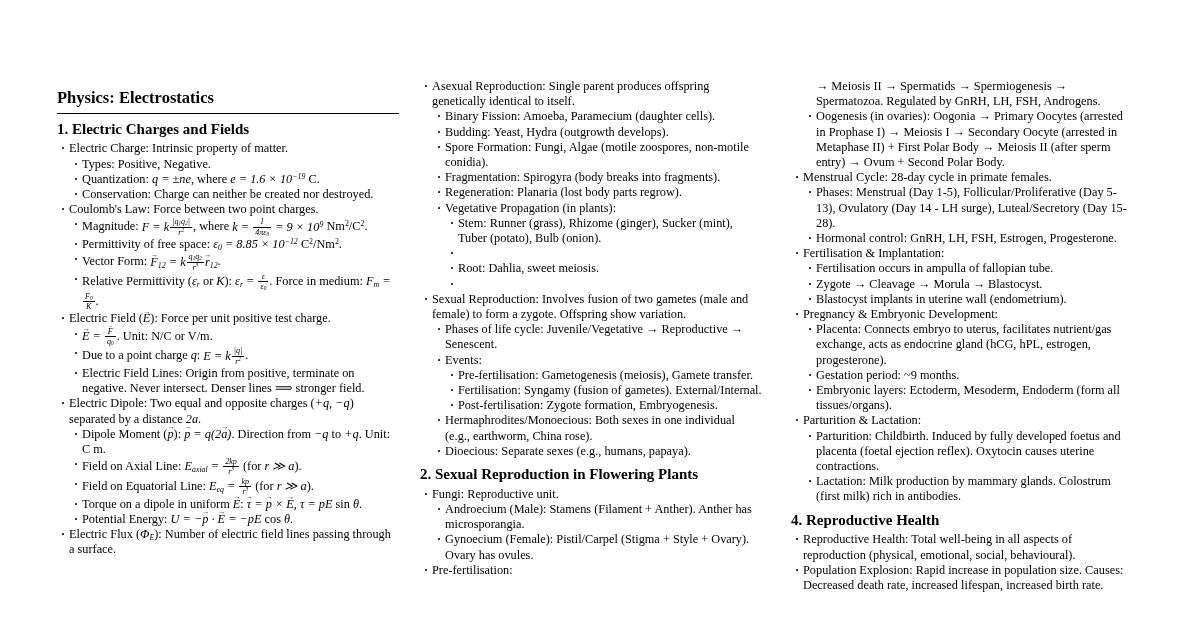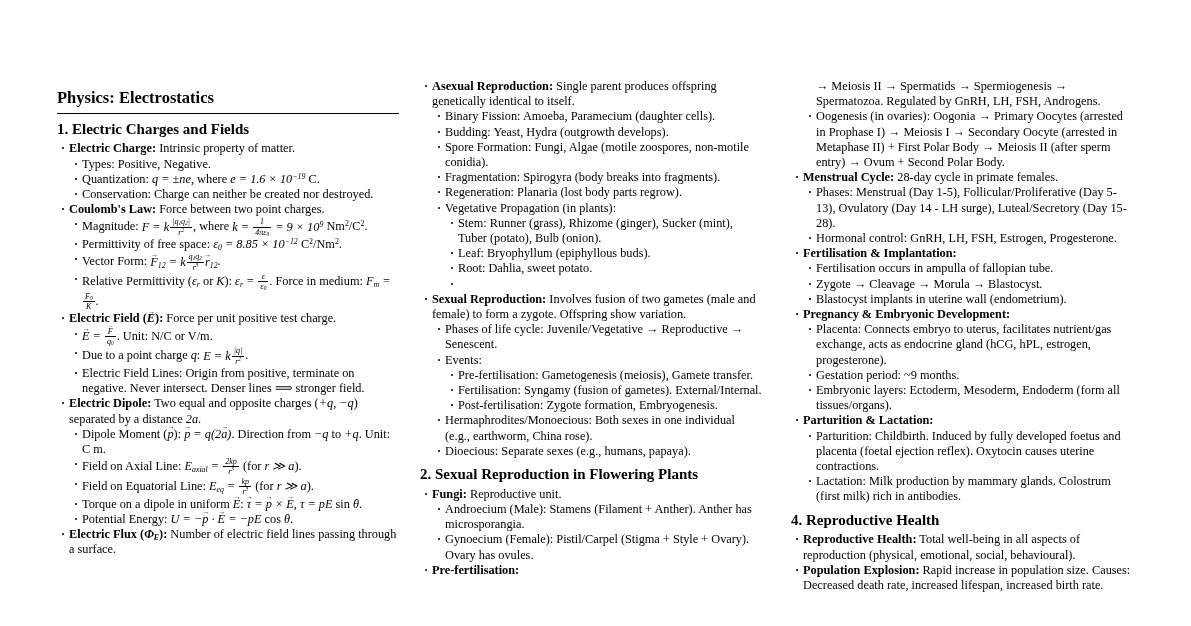--- a/index.html
+++ b/index.html
@@ -17,21 +17,21 @@
     padding-bottom:4px;border-bottom:1.5px solid #000;
   }
   .col-body{font-size:12.3px;line-height:15.2px;}
   .h2{font-size:15px;font-weight:bold;line-height:1.25;margin:6px 0 3px 0;}
   .it{display:flex;}
   .d1{padding-left:4px;}
   .d2{padding-left:17px;}
   .d3{padding-left:30px;}
   .blt{flex:0 0 8px;font-weight:bold;}
   .tx{flex:1 1 auto;}
-  b{font-weight:bold;}
+  b{font-weight:normal;}
   .m{font-style:italic;}
   .sp{font-size:0.64em;vertical-align:0.5em;line-height:0;}
   .sb{font-size:0.64em;vertical-align:-0.22em;line-height:0;}
   .frac{display:inline-block;text-align:center;vertical-align:-0.5em;
         font-size:0.66em;line-height:1.15;margin:0 1px;}
   .fn{display:block;border-bottom:1px solid #000;padding:0 2px;}
   .fd{display:block;padding:0 2px;}
   .vec{position:relative;display:inline-block;}
   .va{position:absolute;top:-0.5em;left:50%;transform:translateX(-45%);
       font-size:0.6em;line-height:1;font-style:normal;}
@@ -155,25 +155,24 @@
         <div class="it d2">
           <span class="blt">·</span>
           <span class="tx">Vegetative Propagation (in plants):</span>
         </div>
         <div class="it d3">
           <span class="blt">·</span>
           <span class="tx">Stem: Runner (grass), Rhizome (ginger), Sucker (mint), Tuber (potato), Bulb (onion).</span>
         </div>
         <div class="it d3">
           <span class="blt">·</span>
-          <span class="tx">Leaf: Bryophyllum (epiphyllous buds).</span>
-        </div>
-        <div class="it d3">
-          <span class="blt">·</span>
-          <span class="tx">Root: Dahlia, sweet potato.</span>
+        </div>
+        <div class="it d3">
+          <span class="blt">·</span>
+          <span class="tx">Root: Dahlia, sweet meiosis.</span>
         </div>
         <div class="it d3">
           <span class="blt">·</span>
         </div>
         <div class="it d1">
           <span class="blt">·</span>
           <span class="tx"><b>Sexual Reproduction:</b> Involves fusion of two gametes (male and female) to form a zygote. Offspring show variation.</span>
         </div>
         <div class="it d2">
           <span class="blt">·</span>

